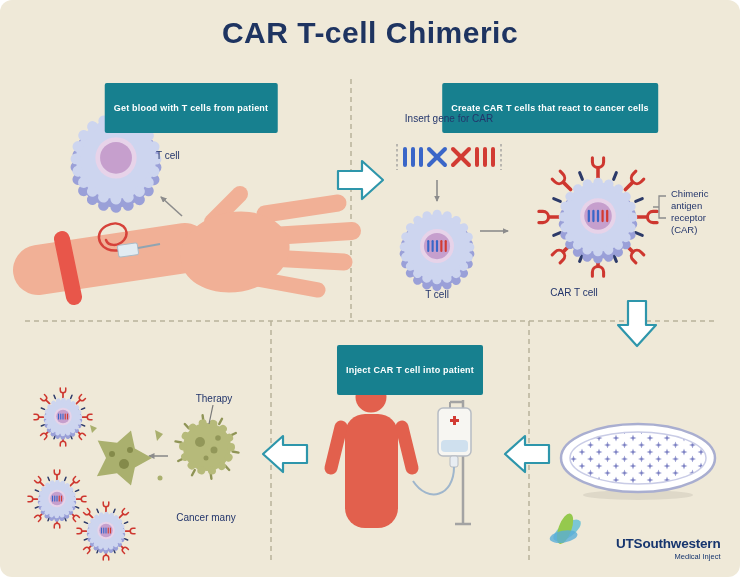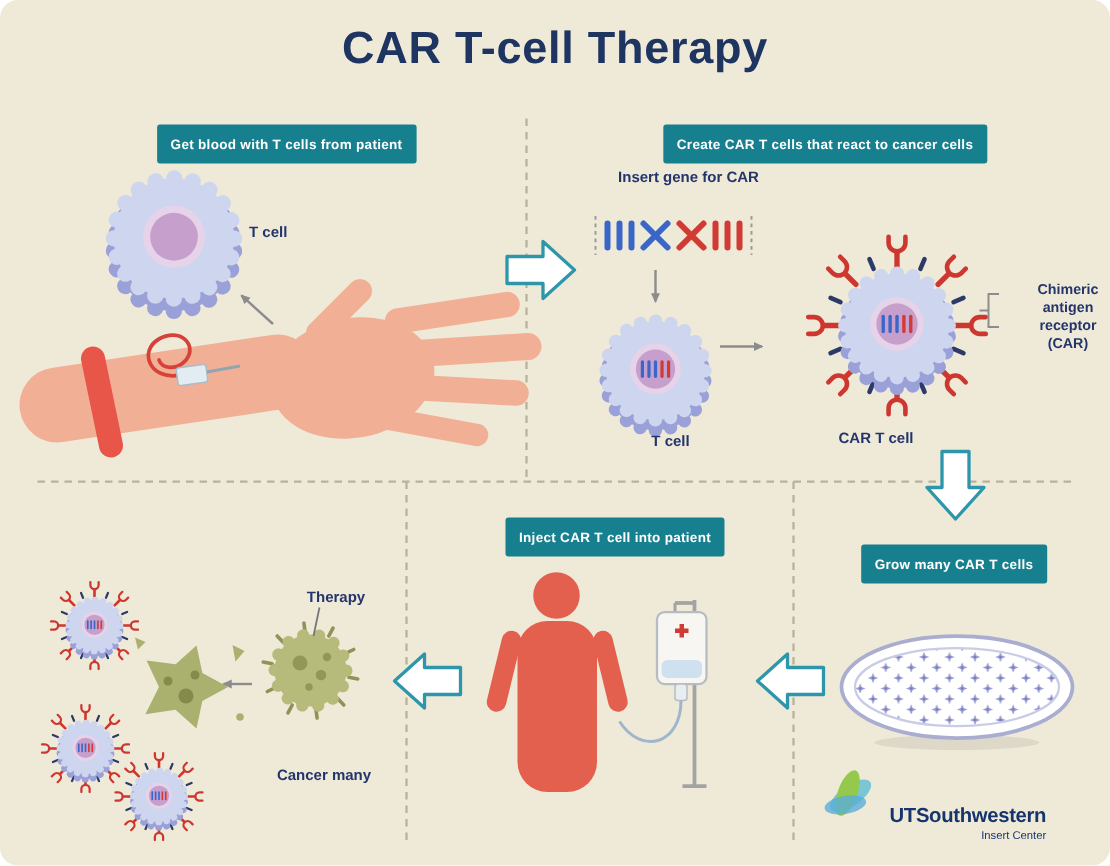--- a/index.html
+++ b/index.html
@@ -2,25 +2,25 @@
 <html><head>
 <meta charset="utf-8">
 <style>
   * { margin:0; padding:0; box-sizing:border-box; }
   html,body { background:#ffffff; font-family:"Liberation Sans", sans-serif; }
   .stage { position:relative; width:740px; height:577px; background:#efe9d8; border-radius:12px; overflow:hidden; }
   svg.scene { position:absolute; left:0; top:0; }
   .title { position:absolute; top:16px; left:0; width:100%; text-align:center;
            font-size:30px; font-weight:bold; color:#1e3461; letter-spacing:.5px; }
   .badge { position:absolute; transform:translateX(-50%); background:#17808f; color:#fff;
-           font-size:9px; font-weight:bold; padding:8px 9px; border-radius:2px;
+           font-size:9px; font-weight:bold; padding:20px 9px; border-radius:2px;
            white-space:nowrap; letter-spacing:.2px; }
-  .lbl { position:absolute; color:#23356b; font-size:10px; font-weight:bold;margin-left:10px; }
+  .lbl { position:absolute; color:#23356b; font-size:10px; font-weight:normal; }
   .lbl.center { transform:translateX(-50%); white-space:nowrap; }
-  .car-desc { width:62px; line-height:1.25; font-size:9.5px;text-align:center; }
+  .car-desc { width:62px; line-height:1.25; font-size:9.5px; }
   .wm-cn { position:absolute; font-size:29px; font-weight:bold; letter-spacing:2px; z-index:4; }
   .wm-cn .c0 { color:#6abf4b; } .wm-cn .c1 { color:#3fb4c4; } .wm-cn .c2 { color:#3f8fd0; }
   .wm-site { position:absolute; font-size:15.5px; font-weight:bold; color:#3e9bd5;
              letter-spacing:1px; z-index:4; }
   .utsw { position:absolute; z-index:3; color:#16356e; }
   .utsw-brand { font-size:13.5px; font-weight:bold; letter-spacing:-.2px; }
   .utsw-sub { font-size:7.5px; text-align:right; margin-top:1px; }
 </style>
 </head>
 <body>
@@ -226,33 +226,32 @@
     <use href="#cart" transform="translate(106,531) scale(0.5)"></use>
   </g>
 
   <g transform="translate(572,527)" opacity="0.9">
     <ellipse rx="16" ry="7" transform="rotate(-35) translate(-6,0)" fill="#6fc3d4"></ellipse>
     <ellipse rx="16" ry="6.5" transform="rotate(-70) translate(-4,-6)" fill="#8cc63f"></ellipse>
     <ellipse rx="14" ry="6" transform="rotate(-10) translate(-10,8)" fill="#4aa8d8" opacity="0.8"></ellipse>
   </g>
 </svg>
 
-<div class="title">CAR T-cell Therapy</div>
+<div class="title">CAR T-cell Chimeric</div>
 
 <div class="badge" style="left:191px; top:83px">Get blood with T cells from patient</div>
 <div class="badge" style="left:550px; top:83px">Create CAR T cells that react to cancer cells</div>
-<div class="badge" style="left:636px; top:363px">Grow many CAR T cells</div>
 <div class="badge" style="left:410px; top:345px">Inject CAR T cell into patient</div>
 
 <div class="lbl" style="left:156px; top:150px">T cell</div>
 <div class="lbl center" style="left:449px; top:113px">Insert gene for CAR</div>
 <div class="lbl center" style="left:437px; top:289px">T cell</div>
 <div class="lbl center" style="left:574px; top:287px">CAR T cell</div>
 <div class="lbl car-desc" style="left:671px; top:188px">Chimeric antigen receptor (CAR)</div>
 <div class="lbl center" style="left:214px; top:393px">Therapy</div>
 <div class="lbl center" style="left:206px; top:512px">Cancer many</div>
 
-<div class="utsw" style="left:593px; top:536px">
+<div class="utsw" style="left:616px; top:536px">
   <div class="utsw-brand">UTSouthwestern</div>
-  <div class="utsw-sub">Insert Center</div>
+  <div class="utsw-sub">Medical Inject</div>
 </div>
 
 </div>
 
 </body></html>

